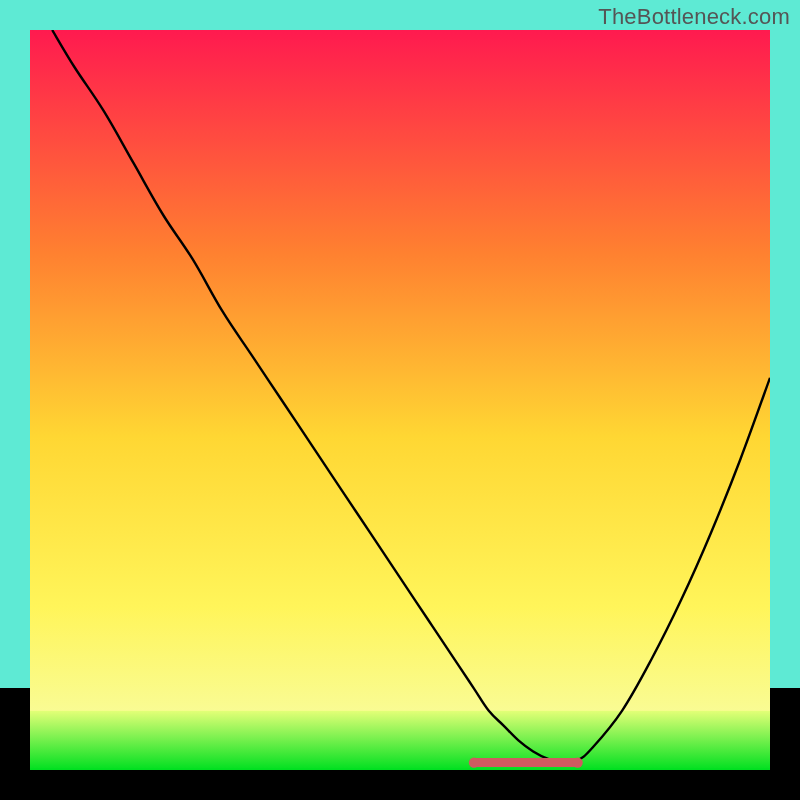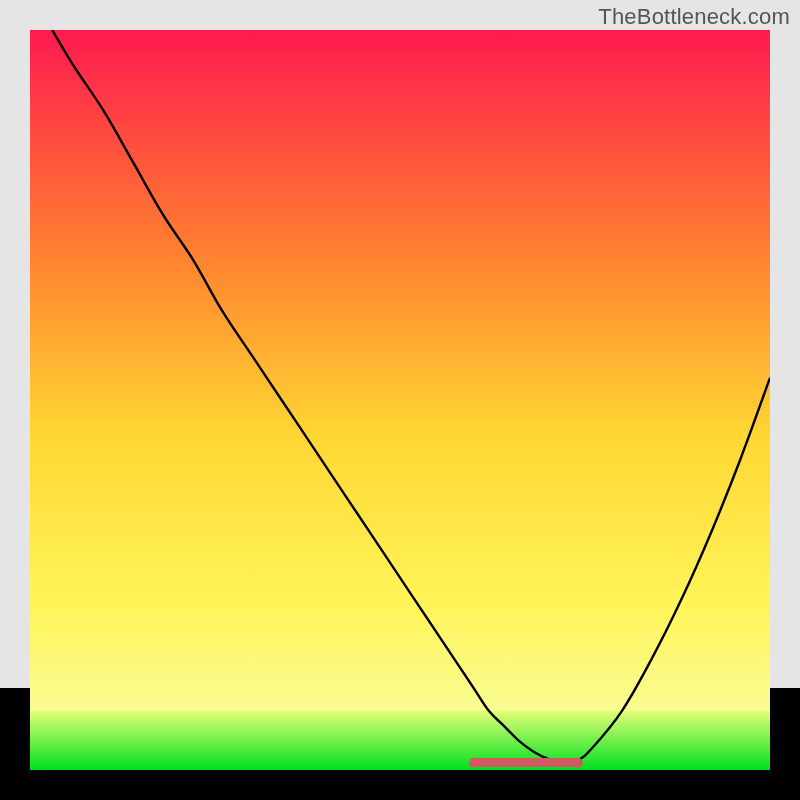--- a/index.html
+++ b/index.html
@@ -8,21 +8,21 @@
     width: 800px;
     height: 800px;
     background: #000000;
     overflow: hidden;
     font-family: Arial, Helvetica, sans-serif;
   }
   .frame {
     position: relative;
     width: 800px;
     height: 688px;
-    background: #e5e5e5;
+    background: #5eead4;
   }
   .watermark {
     position: absolute;
     top: 4px;
     right: 10px;
     color: #555555;
     font-size: 22px;
     font-weight: 500;
     font-family: Arial, Helvetica, sans-serif;
     z-index: 10;

